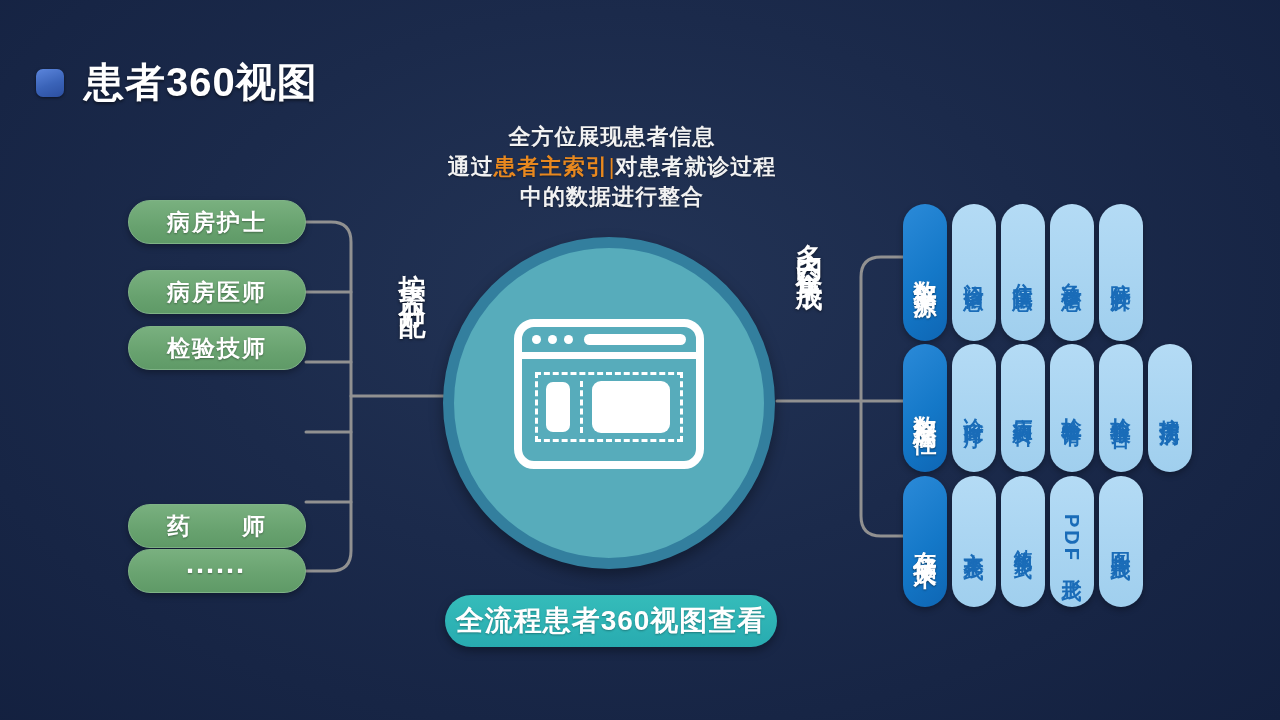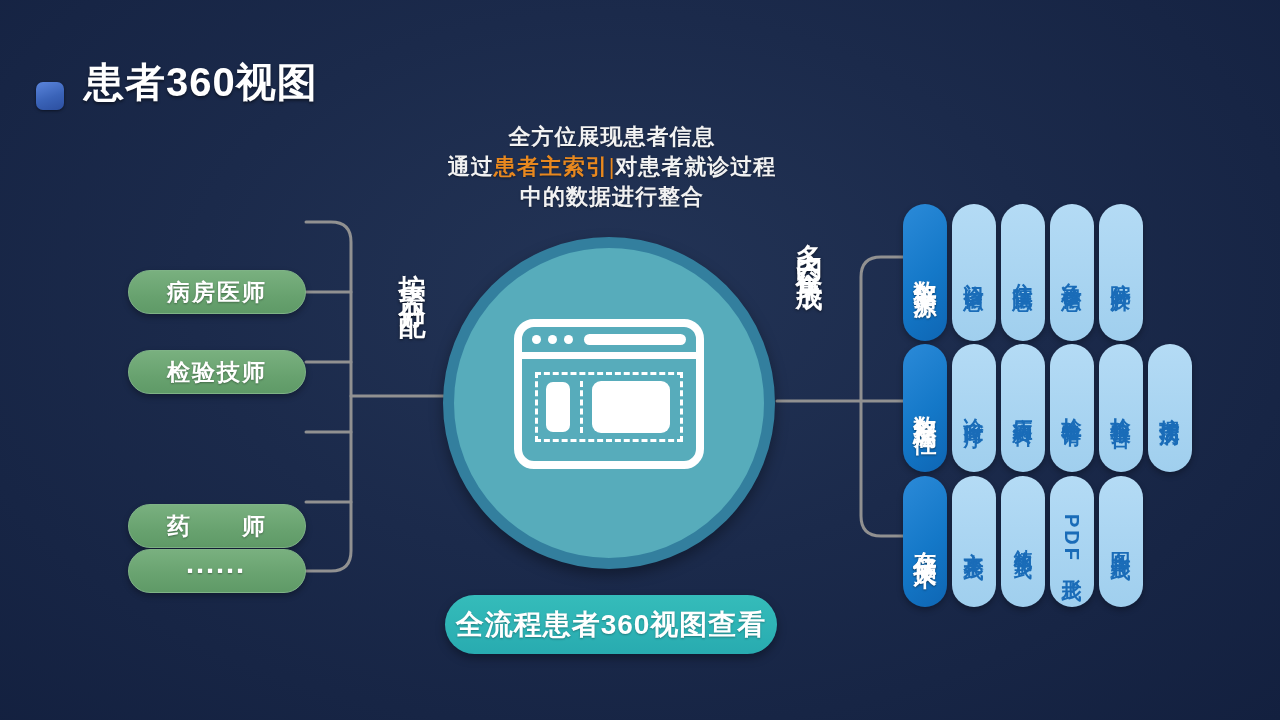--- a/index.html
+++ b/index.html
@@ -7,21 +7,21 @@
   body {
     font-family:"Liberation Sans","DejaVu Sans",sans-serif;
     overflow:hidden;
   }
   .slide {
     position:relative; width:1280px; height:720px;
     background:radial-gradient(ellipse at 48% 40%, #233456 0%, #1b2a4b 45%, #13203f 100%);
     overflow:hidden;
   }
   
-  .header { position:absolute; left:36px; top:55px; display:flex; align-items:flex-end; gap:20px; }
+  .header { position:absolute; left:36px; top:55px; display:flex; align-items:center; gap:20px; }
   .bullet {
     width:28px; height:28px; border-radius:7px;
     background:linear-gradient(160deg,#5b85dc 0%,#3a63b8 55%,#2c4fa0 100%);
     box-shadow:0 1px 3px rgba(0,0,0,.5);
   }
   .title {
     color:#ffffff; font-size:40px; font-weight:bold; letter-spacing:1px;
     text-shadow:0 2px 3px rgba(0,0,0,.45);
   }
   
@@ -88,21 +88,21 @@
   .vpill span {
     writing-mode:vertical-rl; text-orientation:mixed;
     font-weight:bold; letter-spacing:3px; line-height:1;
   }
   .vpill.dark { background:linear-gradient(135deg,#2b8ad8 0%,#1478c8 55%,#0e66b4 100%); }
   .vpill.dark span { color:#ffffff; font-size:23px; letter-spacing:5px; text-shadow:0 1px 2px rgba(0,0,0,.4); }
   .vpill.light { background:linear-gradient(180deg,#b4dbf5 0%,#a0cfee 100%); }
   .vpill.light span { color:#1a6cb8; font-size:20px; }
   
   .bottom-btn {
-    position:absolute; left:445px; top:595px; width:332px; height:59px; border-radius:30px;
+    position:absolute; left:445px; top:595px; width:332px; height:52px; border-radius:30px;
     background:linear-gradient(180deg,#35bcba 0%,#28abb0 100%);
     display:flex; align-items:center; justify-content:center;
     color:#ffffff; font-size:28px; font-weight:bold; letter-spacing:1px;
     box-shadow:0 4px 10px rgba(0,0,0,.35);
     text-shadow:0 1px 2px rgba(0,0,0,.3);
   }
 </style>
 </head>
 <body>
 
@@ -125,22 +125,23 @@
     <div class="bullet"></div>
     <div class="title">患者360视图</div>
   </div>
 
   <div class="subtitle">
     <div>全方位展现患者信息</div>
     <div><span>通过</span><span class="hl">患者主索引</span><span class="cursor">|</span><span>对患者就诊过程</span></div>
     <div>中的数据进行整合</div>
   </div>
 
+  <div class="role-pill" style="top:200px;">病房护士</div>
   <div class="role-pill" style="top:270px;">病房医师</div>
-  <div class="role-pill" style="top:350px;">检验技师</div>
+  <div class="role-pill" style="top:326px;">检验技师</div>
   <div class="role-pill" style="top:480px;margin-top:24px;">药　　师</div>
   <div class="role-pill dots" style="top:549px;">▪▪▪▪▪▪</div>
 
   <div class="vlabel left-lab">按需分配</div>
   <div class="vlabel right-lab">多内容集成</div>
 
   <div class="circle">
     <div class="browser">
       <div class="browser-top">
         <div class="b-dot"></div>

